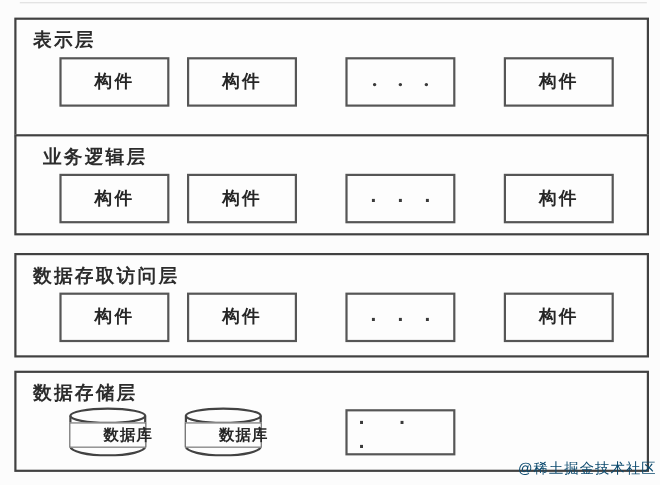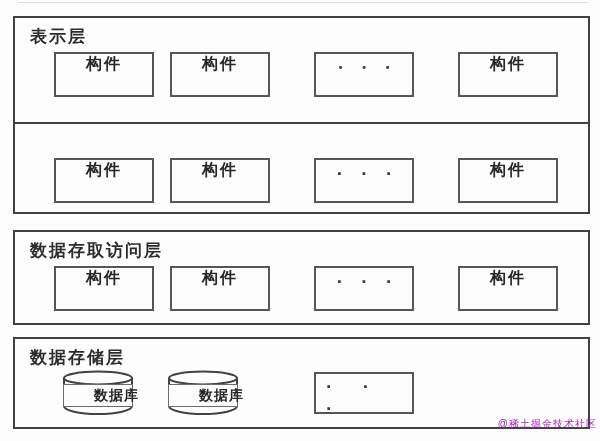--- a/index.html
+++ b/index.html
@@ -37,21 +37,21 @@
     letter-spacing: 2px;
     white-space: nowrap;
   }
   .layer-label.indent2 { left: 24px; }
   .cbox {
     position: absolute;
     width: 100px;
     border: 2px solid #565656;
     background: #fdfdfd;
     display: flex;
-    align-items: flex-start;
+    align-items: center;
     justify-content: center;
     font-size: 16px;
     font-weight: bold;
     color: #262626;
     letter-spacing: 2px;
   }
   .row-item { top: 34px; height: 45px; }
   .st-item  { top: 33px; height: 42px; }
   .pos1 { left: 39px; }
   .pos2 { left: 155px; }
@@ -88,22 +88,22 @@
     font-weight: bold;
     color: #262626;
     letter-spacing: 1px;
     white-space: nowrap;
     padding-left: 37px;
   }
   .watermark {
     position: absolute;
     right: 3px;
     top: 417px;
-    font-size: 10px;
-    color: #a21caf;
+    font-size: 13px;
+    color: #0c4a6e;
     letter-spacing: 1px;
     white-space: nowrap;
   }
 </style>
 </head>
 <body>
 
 <div id="canvas">
   <div class="top-hairline"></div>
 
@@ -117,20 +117,21 @@
       </div>
     <div class="cbox row-item pos3 dots">
         <span>. . .</span>
       </div>
     <div class="cbox row-item pos4">
         <span>构件</span>
       </div>
   </div>
 
   <div class="layer" style="top:122px;height:92px;">
+    <div class="layer-label indent2">业务逻辑层</div>
     <div class="cbox row-item pos1">
         <span>构件</span>
       </div>
     <div class="cbox row-item pos2">
         <span>构件</span>
       </div>
     <div class="cbox row-item pos3 dots">
         <span>. . .</span>
       </div>
     <div class="cbox row-item pos4">

